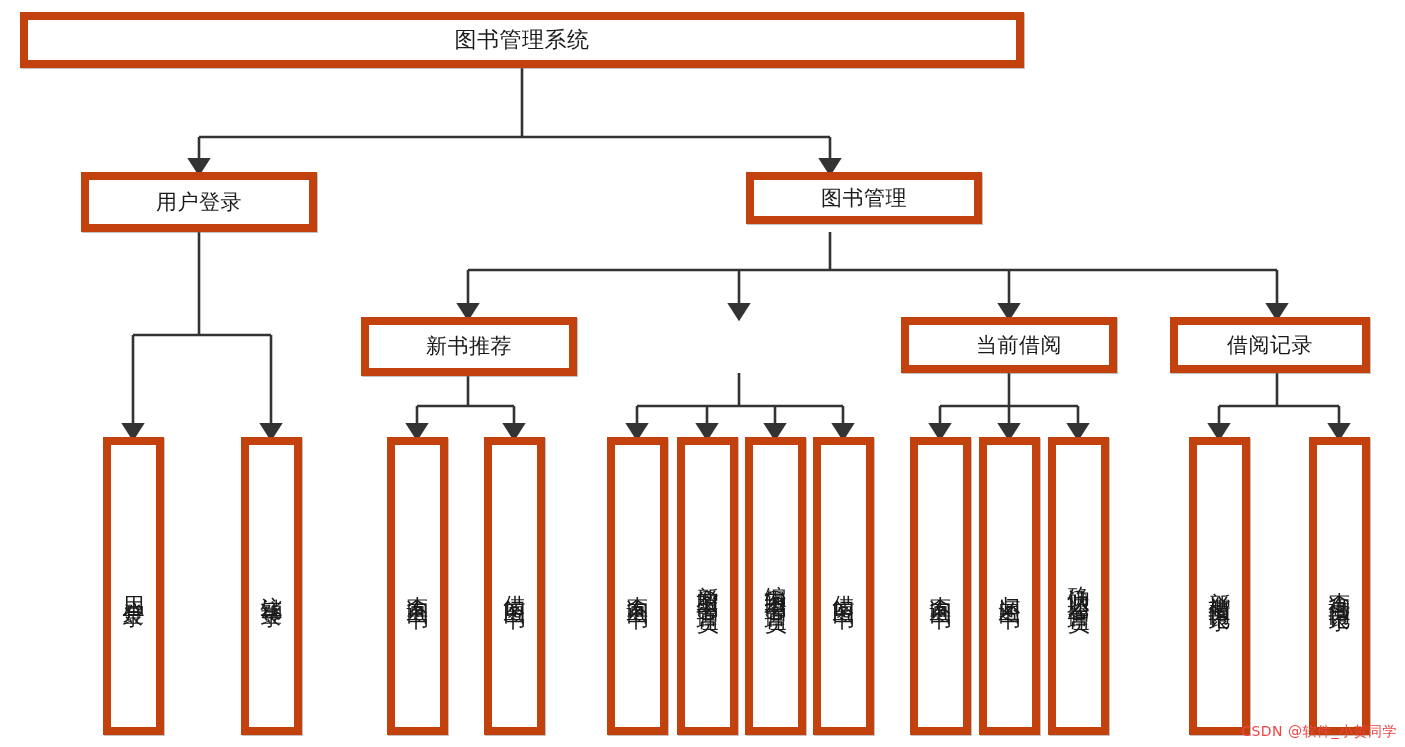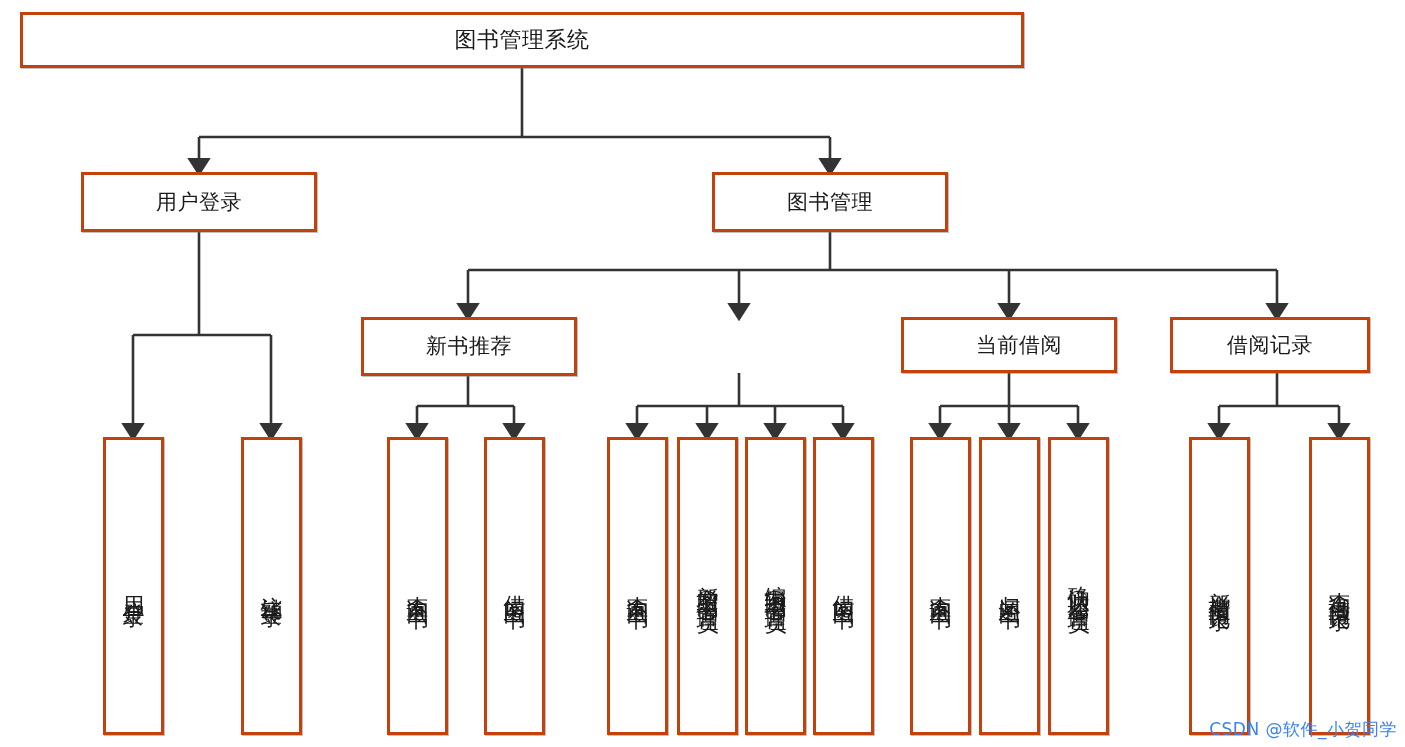--- a/index.html
+++ b/index.html
@@ -22,21 +22,21 @@
     position: absolute;
     left: 0;
     top: 0;
     width: 1405px;
     height: 747px;
     pointer-events: none;
   }
   .node {
     position: absolute;
     box-sizing: border-box;
-    border: 3px solid #c2410c;
+    border: 8px solid #c2410c;
     background: #ffffff;
     display: flex;
     align-items: center;
     justify-content: center;
     color: #1a1a1a;
     box-shadow: 1px 1px 0 rgba(120,120,120,0.45);
   }
   .node-label {
     display: block;
     text-align: center;
@@ -59,22 +59,22 @@
     writing-mode: vertical-rl;
     text-orientation: upright;
     font-size: 22px;
     letter-spacing: 4px;
     line-height: 1;
   }
   #watermark {
     position: absolute;
     right: 8px;
     bottom: 6px;
-    font-size: 17px;
-    color: #3b82f6;
+    font-size: 14px;
+    color: #ef4444;
     letter-spacing: 0.5px;
     white-space: nowrap;
     user-select: none;
   }
 </style>
 </head>
 <body>
 
 <div id="diagram-root">
 
@@ -130,21 +130,21 @@
   </svg>
 
   <div class="node horiz title-node" style="left:20px; top:12px; width:1004px; height:56px;">
     <span class="node-label">图书管理系统</span>
   </div>
 
   <div class="node horiz" style="left:81px; top:172px; width:236px; height:60px;">
     <span class="node-label">用户登录</span>
   </div>
 
-  <div class="node horiz" style="left:712px; top:172px; width:236px; height:60px;">
+  <div class="node horiz" style="left:746px; top:172px; width:236px; height:52px;">
     <span class="node-label">图书管理</span>
   </div>
 
   <div class="node horiz" style="left:361px; top:317px; width:216px; height:59px;">
     <span class="node-label">新书推荐</span>
   </div>
 
 
   <div class="node horiz" style="left:901px; top:317px; width:216px; height:56px;padding-left:20px;">
     <span class="node-label">当前借阅</span>

